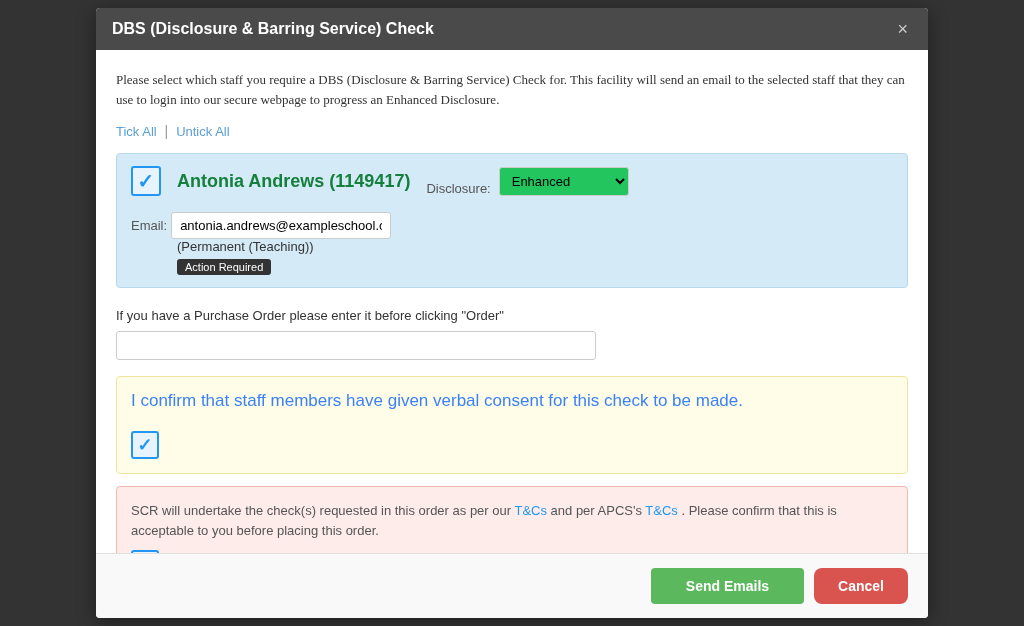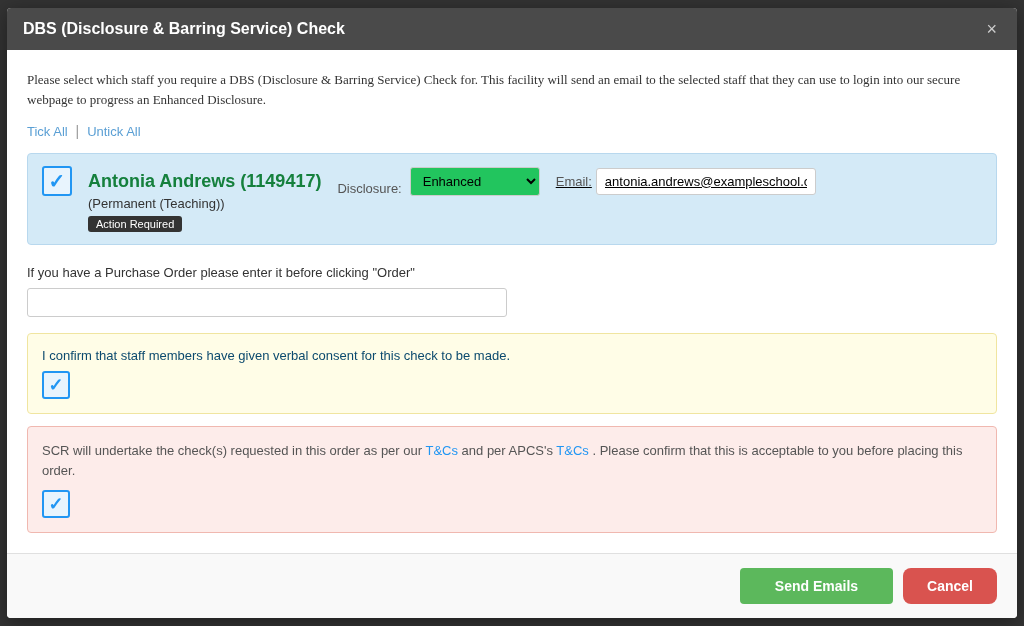--- a/index.html
+++ b/index.html
@@ -21,21 +21,21 @@
       width: 1024px;
       height: 626px;
       background: rgba(0,0,0,0.5);
       display: flex;
       align-items: center;
       justify-content: center;
     }
 
     .modal {
       background: #fff;
-      width: 1010px;
+      width: 832px;
       max-height: 610px;
       border-radius: 4px;
       box-shadow: 0 4px 20px rgba(0,0,0,0.4);
       display: flex;
       flex-direction: column;
       overflow: hidden;
     }
 
     .modal-header {
       background: #4a4a4a;
@@ -158,21 +158,20 @@
       font-size: 13px;
       background: #22c55e;
       cursor: pointer;
       min-width: 130px;
     }
 
     .email-group {
       display: flex;
       align-items: center;
       gap: 4px;
-      text-decoration: underline;
     }
 
     .email-group label {
       font-size: 13px;
       color: #555;
       white-space: nowrap;
     }
 
     .email-input {
       border: 1px solid #ccc;
@@ -224,23 +223,23 @@
 
     .consent-section {
       background: #fffde7;
       border: 1px solid #f0e5a0;
       border-radius: 4px;
       padding: 14px 14px;
       margin-bottom: 12px;
     }
 
     .consent-text {
-      font-size: 13px;
-      color: #0c4a6e;
-      margin-bottom: 8px;
+      font-size: 17px;
+      color: #3b82f6;
+      margin-bottom: 20px;
     }
 
     .terms-section {
       background: #fdecea;
       border: 1px solid #f0b8b0;
       border-radius: 4px;
       padding: 14px 14px;
       margin-bottom: 12px;
     }
 

